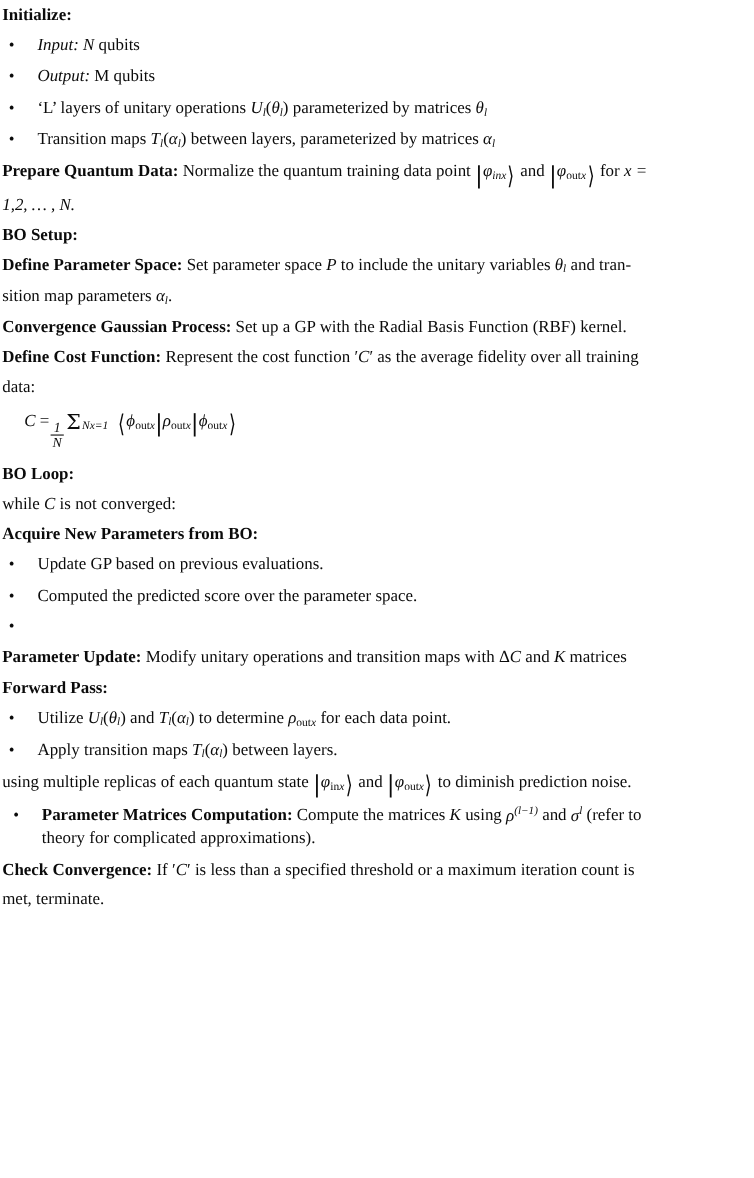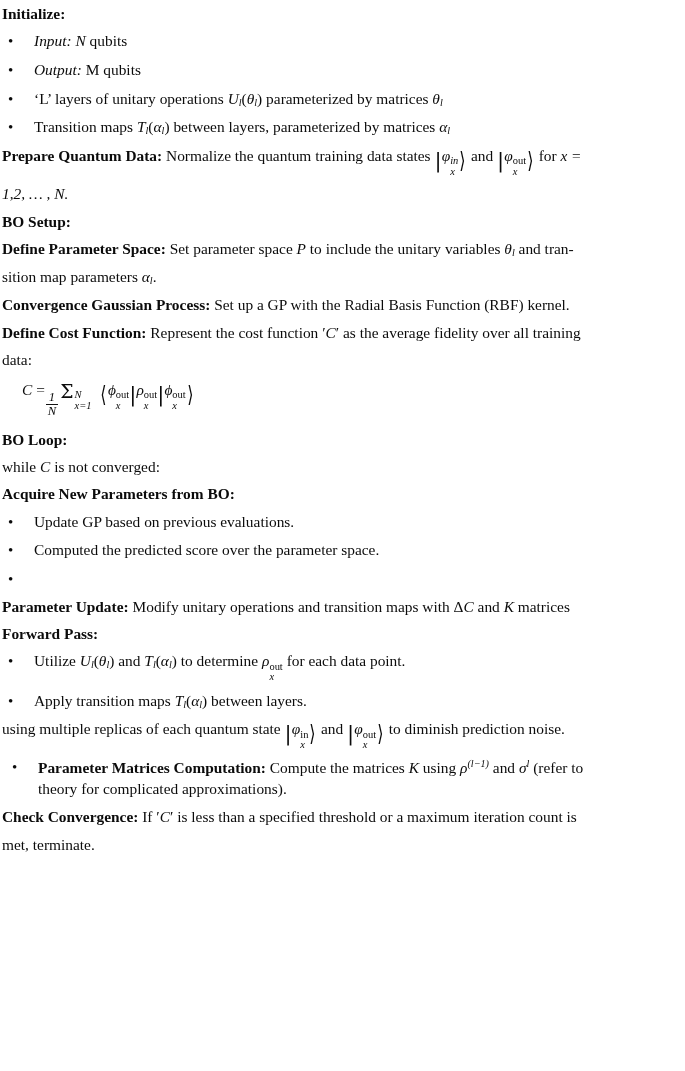--- a/index.html
+++ b/index.html
@@ -87,21 +87,21 @@
     flex-direction: column;
     align-items: center;
     vertical-align: -0.20em;
     line-height: 0.95;
     margin: 0 1px;
   }
   .sumop .sg { font-size: 1.22em; font-family: "DejaVu Serif", serif; }
 
   .subsup {
     display: inline-flex;
-    flex-direction: column;
+    flex-direction: row;
     vertical-align: -0.30em;
     font-size: 0.68em;
     line-height: 1.0;
     text-align: left;
     margin-left: 0px;
   }
   .subsup .sup { }
   .subsup .sub { }
 
   .bar {
@@ -143,21 +143,21 @@
   <div class="bullet">
     <span class="dot">•</span>
     <span class="btext"><span>‘L’ layers of unitary operations</span> <span class="ketwrap"><span class="mi">U</span><sub class="sm mi">l</sub>(<span class="mi">θ</span><sub class="sm mi">l</sub>)</span> <span>parameterized by matrices</span> <span class="ketwrap"><span class="mi">θ</span><sub class="sm mi">l</sub></span></span>
   </div>
 
   <div class="bullet">
     <span class="dot">•</span>
     <span class="btext"><span>Transition maps</span> <span class="ketwrap"><span class="mi">T</span><sub class="sm mi">l</sub>(<span class="mi">α</span><sub class="sm mi">l</sub>)</span> <span>between layers, parameterized by matrices</span> <span class="ketwrap"><span class="mi">α</span><sub class="sm mi">l</sub></span></span>
   </div>
 
-  <div class="para"><span class="lead">Prepare Quantum Data:</span> <span>Normalize the quantum training data states</span> <span class="ketwrap"><span class="bar">|</span><span class="mi">φ</span><span class="subsup">
+  <div class="para"><span class="lead">Prepare Quantum Data:</span> <span>Normalize the quantum training data point</span> <span class="ketwrap"><span class="bar">|</span><span class="mi">φ</span><span class="subsup">
           <span class="sup mi">in</span>
           <span class="sub mi">x</span>
         </span><span class="ang">⟩</span></span> <span>and</span> <span class="ketwrap"><span class="bar">|</span><span class="mi">φ</span><span class="subsup">
           <span class="sup mu">out</span>
           <span class="sub mi">x</span>
         </span><span class="ang">⟩</span></span> <span>for</span> <span class="ketwrap mi">x =</span></div>
 
   <div class="para"><span class="mi">1,2, … , N.</span></div>
 
   <div class="head">BO Setup:</div>

